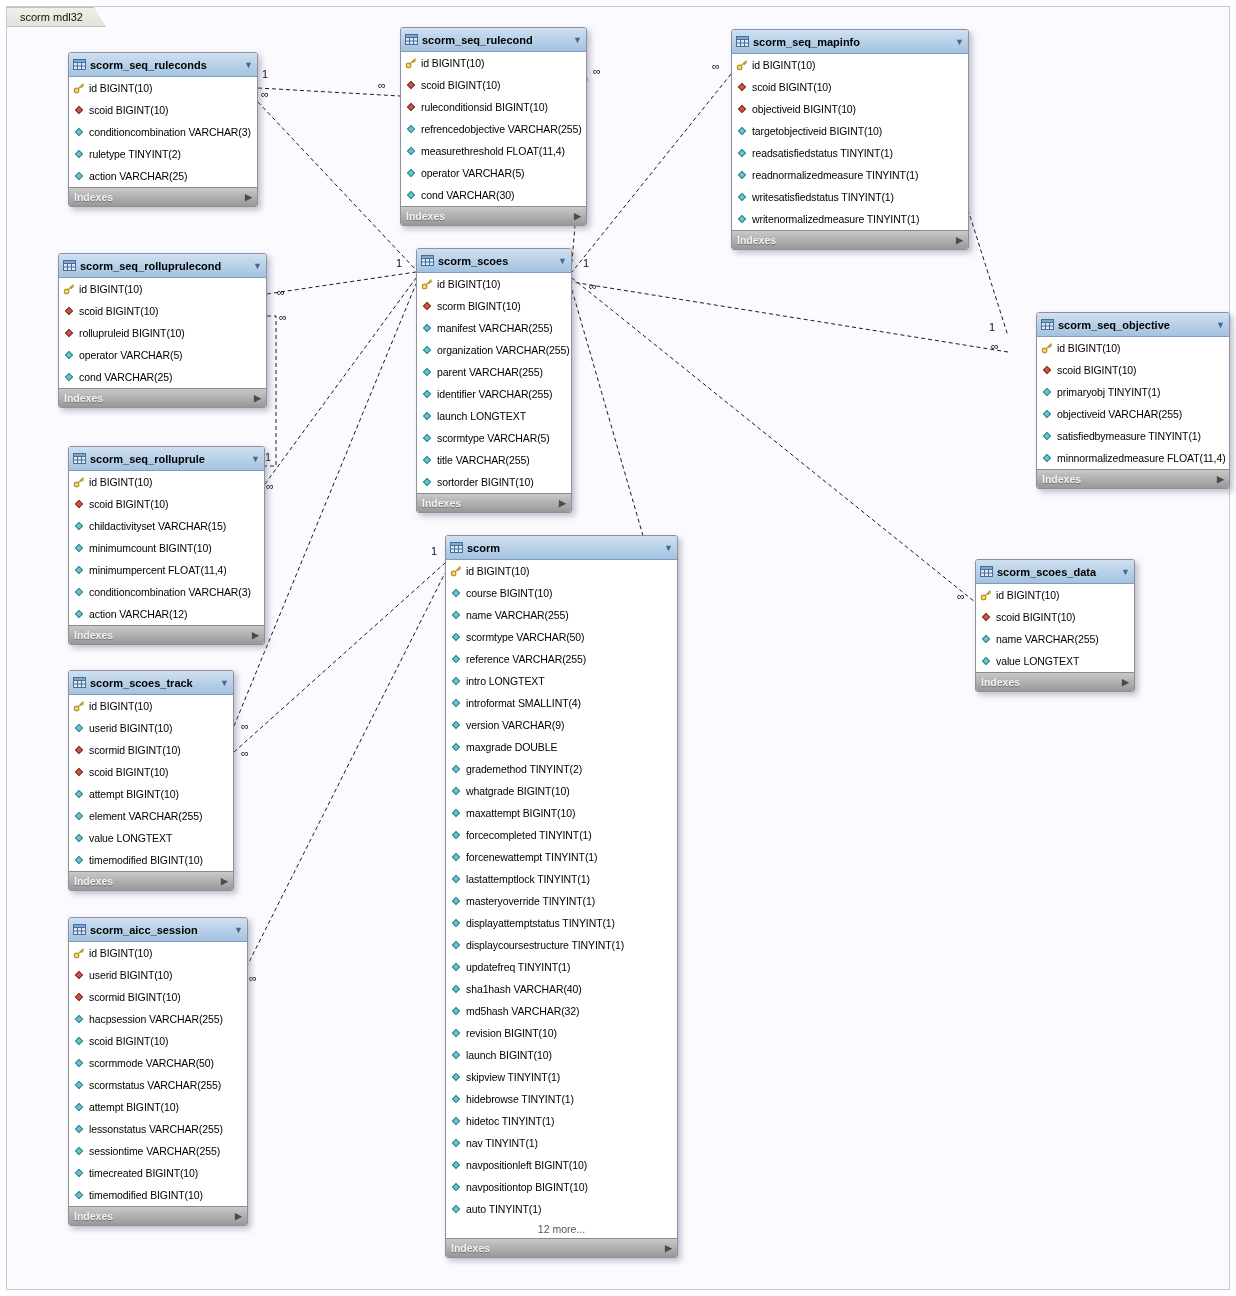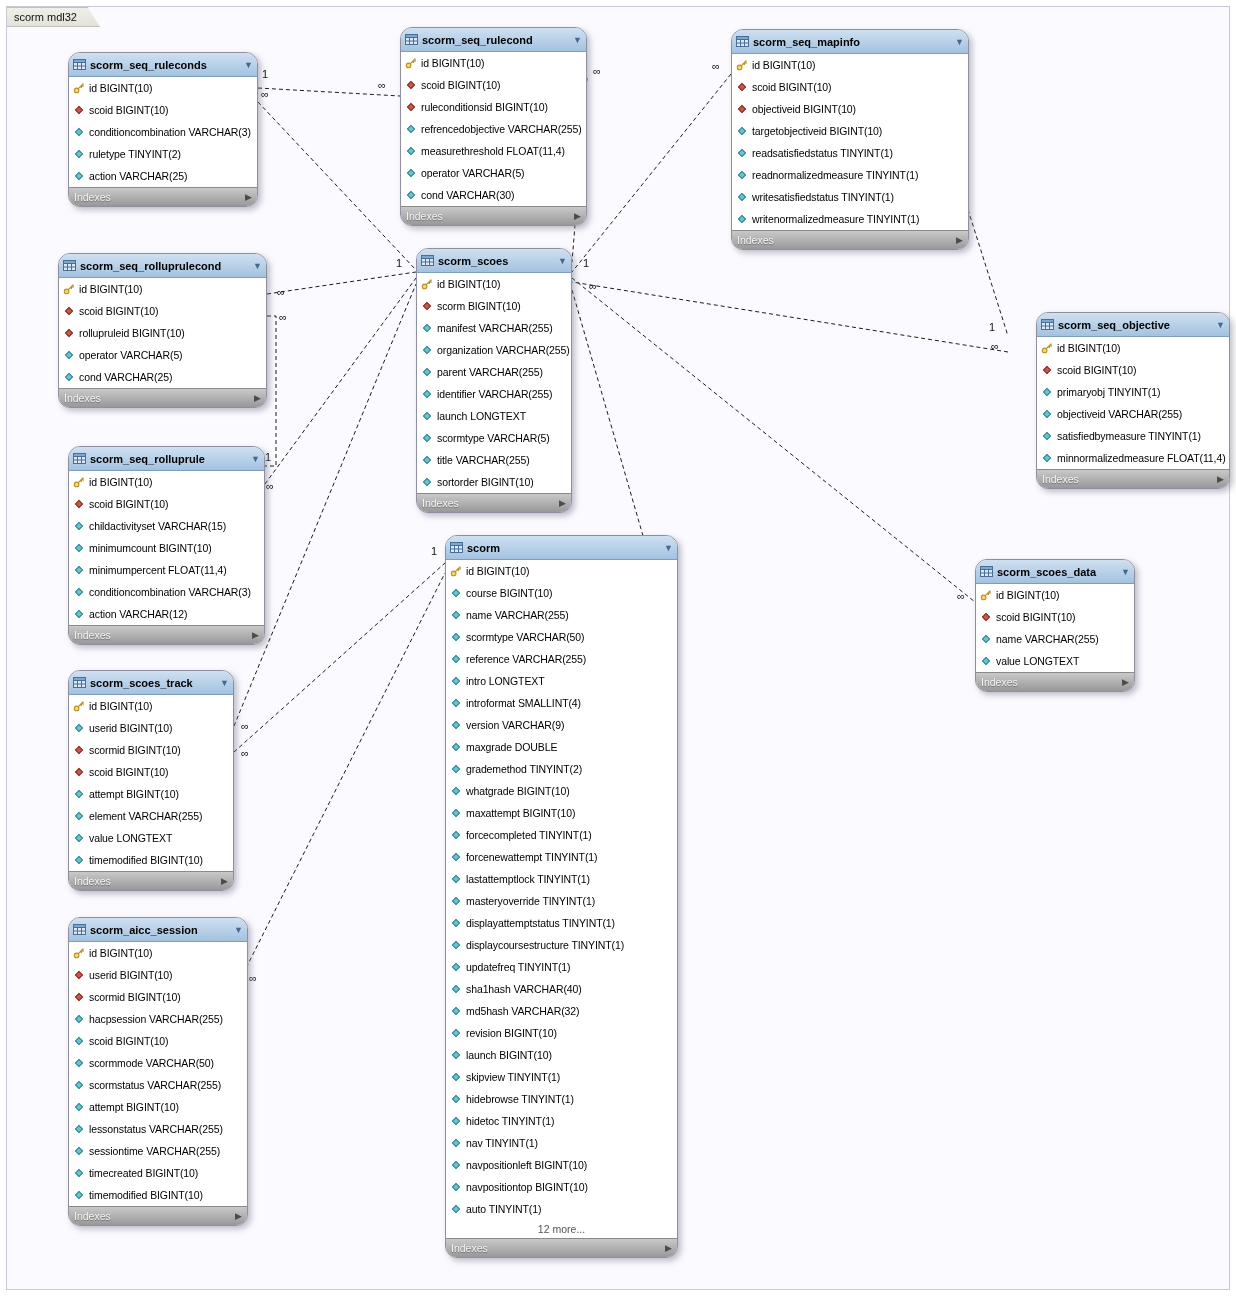--- a/index.html
+++ b/index.html
@@ -14,21 +14,21 @@
     position: absolute;
     left: 6px; top: 6px;
     width: 1224px; height: 1284px;
     border: 1px solid #c9c9d6;
     background: var(--canvas-bg, #fbfbff);
   }
   .corner-tab {
     position: absolute;
     left: 7px; top: 7px;
     height: 20px;
-    padding: 3px 22px 3px 7px;
+    padding: 3px 22px 3px 13px;
     background: linear-gradient(#f0f0ea, #e2e2da);
     border: 1px solid #c2c2b8;
     border-left: none;
     font-size: 11px;
     color: #111;
     z-index: 5;
     clip-path: polygon(0 0, calc(100% - 12px) 0, 100% 100%, 0 100%);
   }
   #wires {
     position: absolute;
@@ -45,21 +45,21 @@
     font-size: 11px;
     fill: #111;
     font-family: "Liberation Sans", sans-serif;
     text-anchor: middle;
   }
   #tables { position: absolute; left: 0; top: 0; z-index: 3; }
   .tnode {
     position: absolute;
     background: #ffffff;
     border: 1px solid #8f8fa0;
-    border-radius: 12px;
+    border-radius: 3px;
     box-shadow: 3px 3px 6px rgba(110,110,135,0.45);
     overflow: hidden;
   }
   .thead {
     height: 24px;
     display: flex;
     align-items: center;
     gap: 4px;
     padding: 0 4px;
     background: linear-gradient(var(--hdr1, #cfe0f1), var(--hdr2, #a3c2e0));
@@ -107,21 +107,21 @@
   }
   .tfoot {
     height: 19px;
     display: flex;
     align-items: center;
     justify-content: space-between;
     padding: 0 5px;
     background: linear-gradient(var(--ft1, #c9c9c9), var(--ft2, #989898));
     border-top: 1px solid #8a8a8a;
     font-size: 10.5px;
-    font-weight: normal;
+    font-weight: bold;
     color: #f4f4f4;
     text-shadow: 0 1px 1px rgba(0,0,0,0.35);
   }
   .foot-arrow { color: #4b4b4b; font-size: 9px; text-shadow: none; }
 </style>
 </head>
 <body>
 
 <div class="frame"></div>
 <div class="corner-tab">

